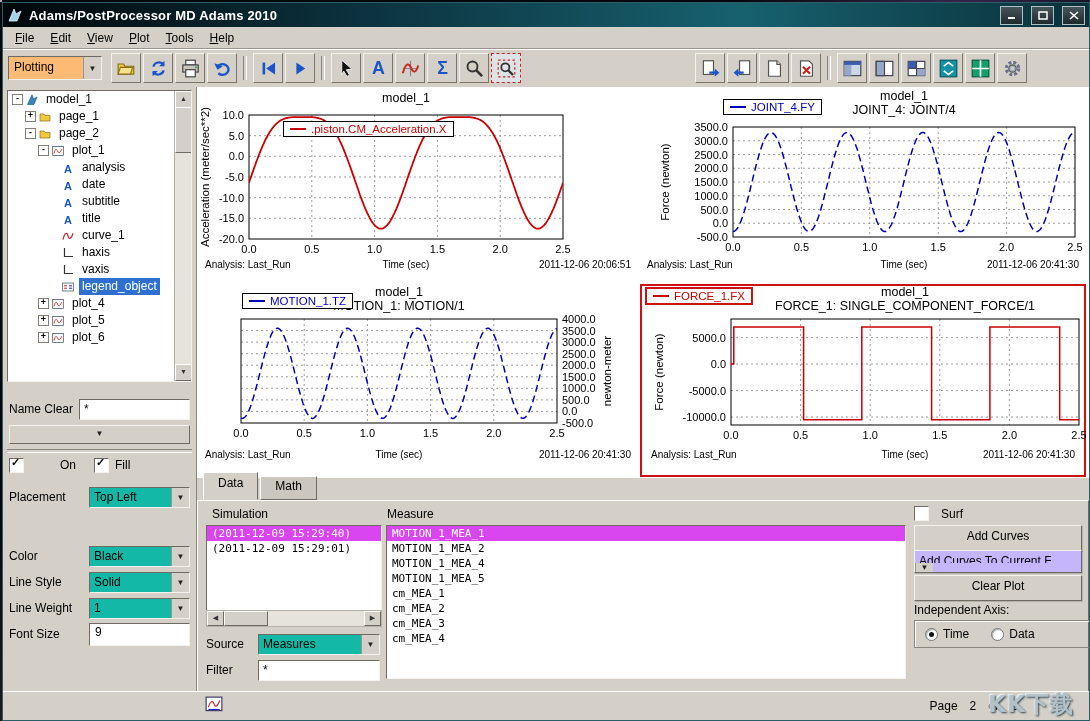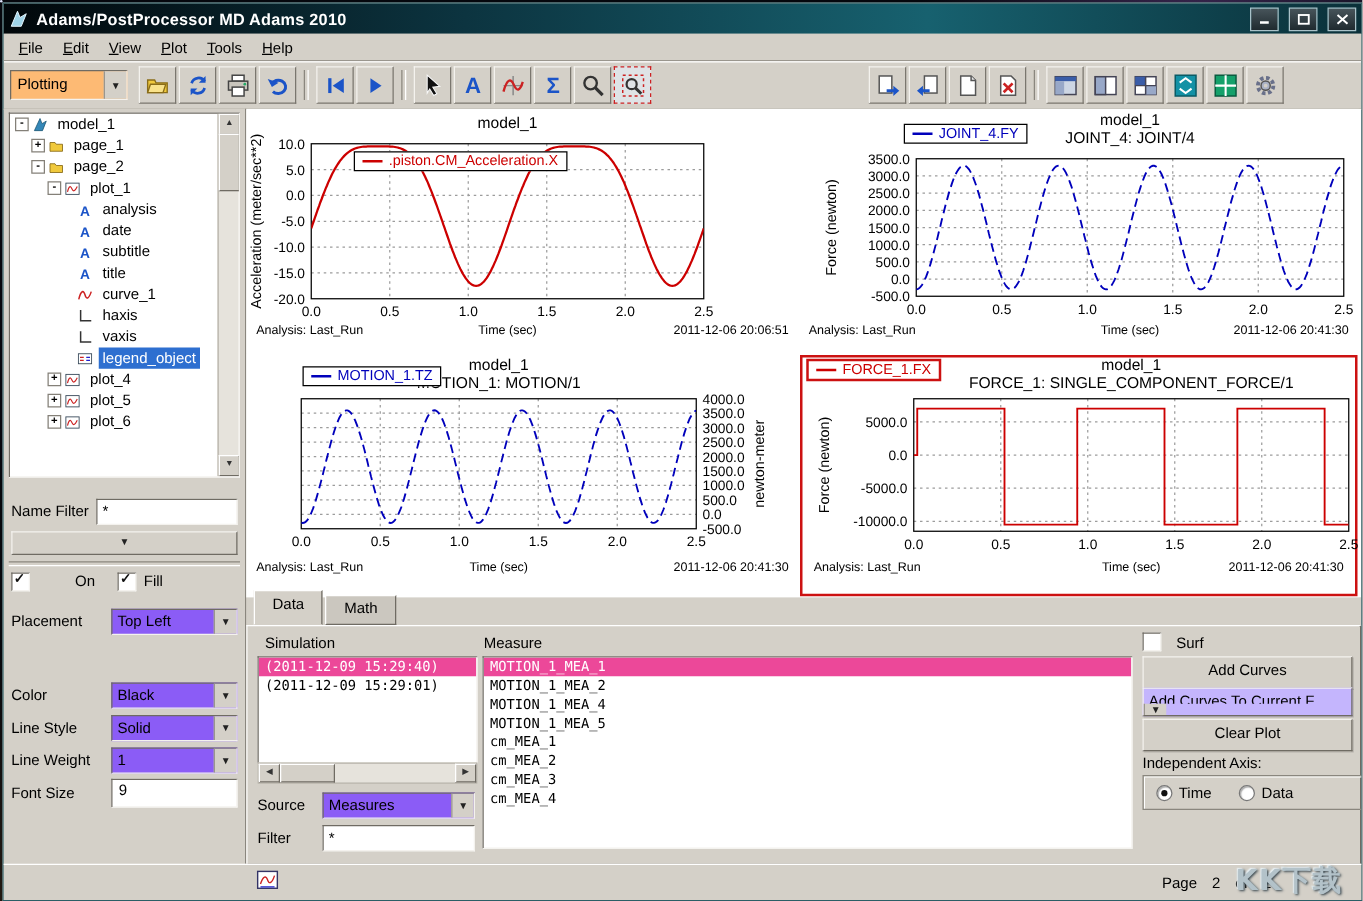--- a/index.html
+++ b/index.html
@@ -65,21 +65,21 @@
   .nf-row .field{flex:1;}
   .wide-drop{position:absolute;left:6px;right:6px;top:338px;height:17px;background:#d4d0c8;text-align:center;font-size:8px;line-height:15px;color:#222;
     border:1px solid;border-color:#f4f2ee #6f6b63 #6f6b63 #f4f2ee;}
   .groove{position:absolute;left:4px;right:4px;height:2px;border-top:1px solid #8a867e;border-bottom:1px solid #fff;}
   .prow{position:absolute;left:6px;right:6px;height:20px;display:flex;align-items:center;}
   .plbl{margin-right:12px;}
   .w44{width:46px;margin-right:0;text-align:right;}
   .lab80{width:80px;margin-right:0;flex:none;}
   .cb{width:13px;height:13px;background:#fff;border:1px solid;border-color:#6f6b63 #f4f2ee #f4f2ee #6f6b63;margin-right:6px;flex:none;position:relative;}
   .cb.checked::after{content:"✓";position:absolute;left:1px;top:-3px;font-size:11px;font-weight:bold;color:#111;}
-  .scombo{display:flex;height:19px;flex:1;border:1px solid;border-color:#6f6b63 #f4f2ee #f4f2ee #6f6b63;background:#8b5cf6;min-width:0;}
+  .scombo{display:flex;height:19px;flex:1;border:1px solid;border-color:#6f6b63 #f4f2ee #f4f2ee #6f6b63;background:#14b8a6;min-width:0;}
   .scombo .val{flex:1;padding:2px 4px;white-space:nowrap;overflow:hidden;}
   .fieldbox{flex:1;height:19px;background:#fff;border:1px solid;border-color:#6f6b63 #f4f2ee #f4f2ee #6f6b63;padding:1px 5px;}
   
   .plots{position:absolute;left:0;top:0;right:0;height:391px;background:#fff;}
   .pcell{position:absolute;background:#fff;overflow:hidden;}
   .pcell.psel{outline:2px solid #cc1111;outline-offset:-3px;}
   .psvg{position:absolute;left:0;top:0;}
   .psvg text{font-family:"Liberation Sans",sans-serif;}
   .ptitle{position:absolute;width:260px;text-align:center;font-size:12.5px;}
   .plegend{position:absolute;display:flex;align-items:center;gap:5px;background:#fff;border:1px solid #000;padding:1px 6px;font-size:11.5px;white-space:nowrap;}
@@ -89,21 +89,21 @@
   
   .dashboard{position:absolute;left:0;top:391px;right:0;bottom:0;background:#d4d0c8;}
   .tabs{position:absolute;left:6px;top:0;height:22px;display:flex;align-items:flex-end;z-index:3;}
   .tab{padding:3px 14px;background:#d4d0c8;border:1px solid;border-color:#fff #6f6b63 #d4d0c8 #fff;margin-right:2px;position:relative;}
   .tab.active{height:20px;z-index:4;}
   .tab.inactive{height:17px;padding-top:2px;background:#cbc7bf;border-bottom-color:#6f6b63;}
   .dbody{position:absolute;left:0;right:0;top:22px;bottom:0;background:#d4d0c8;border:1px solid;border-color:#fff #6f6b63 #6f6b63 #fff;}
   .dbody>*{position:absolute;}
   .listbox{background:#fff;border:1px solid;border-color:#6f6b63 #f4f2ee #f4f2ee #6f6b63;overflow:hidden;}
   .lrow{font-family:"DejaVu Sans Mono",monospace;font-size:11px;padding:1px 5px;white-space:pre;}
-  .lrow.lsel{background:#ec4899;color:#fff;}
+  .lrow.lsel{background:#d946ef;color:#fff;}
   .hscroll{display:flex;background:#e6e3dc;border:1px solid #b5b1a8;}
   .harr{width:15px;background:#d4d0c8;border:1px solid;border-color:#fff #6f6b63 #6f6b63 #fff;font-size:7px;text-align:center;line-height:12px;color:#333;flex:none;}
   .htrack{flex:1;position:relative;}
   .hthumb{position:absolute;left:0;top:0;bottom:0;width:42px;background:#d4d0c8;border:1px solid;border-color:#fff #6f6b63 #6f6b63 #fff;}
   .row-flex{display:flex;align-items:center;gap:6px;}
   .lab46{width:46px;flex:none;}
   .pbtn{background:#d4d0c8;border:1px solid;border-color:#f4f2ee #6f6b63 #6f6b63 #f4f2ee;font:12px "Liberation Sans",sans-serif;text-align:center;padding-top:3px;box-shadow:1px 1px 0 rgba(0,0,0,.15);}
   .split-btn{display:flex;background:#c4b5fd;border:1px solid;border-color:#f4f2ee #6f6b63 #6f6b63 #f4f2ee;box-shadow:1px 1px 0 rgba(0,0,0,.15);flex-direction:column;}
   .split-btn .sb-txt{flex:1;padding:3px 2px 0 4px;white-space:nowrap;overflow:hidden;font-size:12px;}
   .radio-box{border:1px solid #8a867e;box-shadow:inset 1px 1px 0 #fff;display:flex;align-items:center;gap:22px;padding:0 10px;}
@@ -504,21 +504,21 @@
               </div>
             </div>
           <div class="vscroll">
             <div class="sarrow up">▲</div>
             <div class="sthumb"></div>
             <div class="sarrow down">▼</div>
           </div>
         </div>
 
         <div class="nf-row">
-          <span>Name Filter</span>
+          <span>Name Clear</span>
           <input class="field" value="*" style="">
         </div>
 
         <div class="wide-drop">▼</div>
         <div class="groove" style="top:362px"></div>
 
         <div class="prow" style="top:368px">
           <span class="cb checked"></span>
           <span class="plbl w44">On</span>
           <span class="cb checked" style="margin-left:18px"></span>

